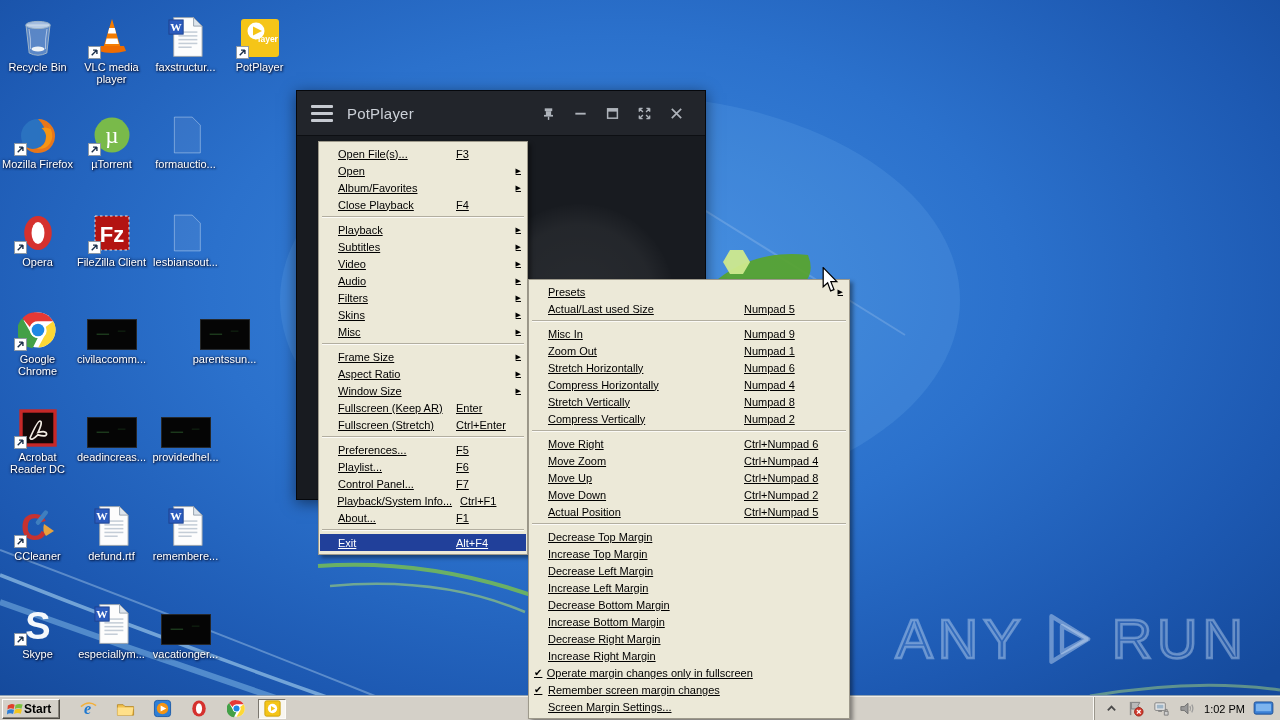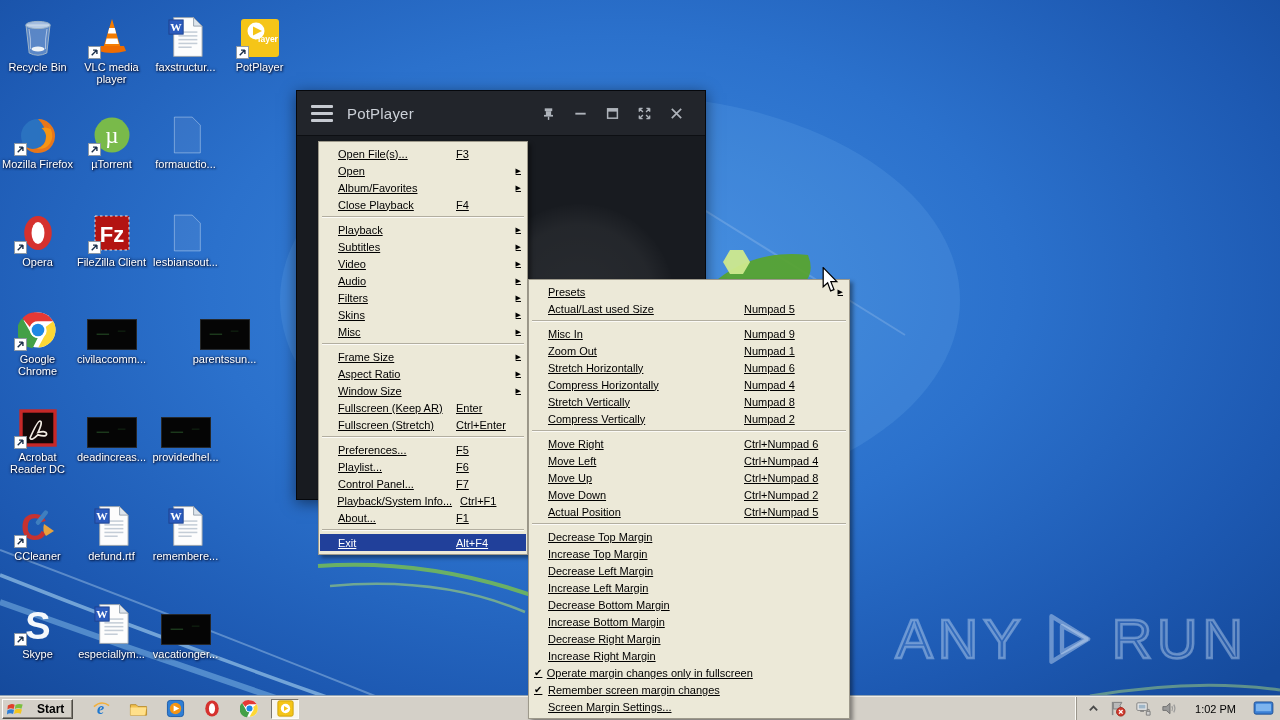--- a/index.html
+++ b/index.html
@@ -43,28 +43,28 @@
   #main-menu .sc { width:64px;padding-left:8px; }
   #sub-menu  .sc { width:90px; }
   .menu-item .arr { width:9px; text-align:right; font-size:7px; }
   .menu-item.highlighted { background:#21409a; color:#fff; }
   .menu-sep { height:2px; border-top:1px solid #b2aea0; border-bottom:1px solid #fbfaf6; margin:3px 2px; }
 
   
   #taskbar { position:absolute; left:0; bottom:0; width:1280px; height:24px; background:#d4d0c8;
              border-top:1px solid #efede8; box-shadow:0 -1px 0 #8fa2b4; z-index:40;
              display:flex; align-items:center; }
-  #start-button { margin-left:2px; height:20px; padding:0 8px 0 4px; display:flex; align-items:center; gap:13px;
+  #start-button { margin-left:2px; height:20px; padding:0 8px 0 4px; display:flex; align-items:center; gap:0;
                   background:#d4d0c8; border:1px solid; border-color:#fdfcfa #4e4b45 #4e4b45 #fdfcfa;
                   box-shadow:inset -1px -1px 0 #87837b; font-size:12px; font-weight:bold; color:#000; cursor:pointer; }
   #quick-launch { display:flex; align-items:center; gap:17px; margin-left:18px; }
   .ql-icon { width:20px; height:20px; display:flex; align-items:center; justify-content:center; cursor:pointer; }
   #task-button { margin-left:12px; width:28px; height:20px; display:flex; align-items:center; justify-content:center;
                  background:#f8f6f0; border:1px solid; border-color:#7a766e #fdfcfa #fdfcfa #7a766e; cursor:pointer; }
-  #tray { margin-left:auto; display:flex; align-items:center; gap:11px; padding:0 6px 0 10px; height:100%;
+  #tray { margin-left:auto; display:flex; align-items:center; gap:2px; padding:0 6px 0 10px; height:100%;
           border-left:1px solid #9a968c; box-shadow:-1px 0 0 #fbfaf6; }
   .tray-icon { display:flex; align-items:center; justify-content:center; cursor:pointer; }
   #tray-time { font-size:11px; color:#000; padding:0 6px; cursor:default; }
 
   
   #watermark { position:absolute; right:32px; bottom:46px; z-index:3; display:flex; align-items:center; opacity:.95; }
   .wm-text { font-size:56px; font-weight:400; letter-spacing:5px; color:rgba(222,234,250,.10);
              -webkit-text-stroke:2.5px rgba(210,228,248,.42); line-height:1; }
   #wm-logo { margin:0 8px; }
 
@@ -622,21 +622,21 @@
     </div>
     <div class="menu-sep"></div>
     <div class="menu-item">
       <span class="check"></span>
       <span class="lab">Move Right</span>
       <span class="sc">Ctrl+Numpad 6</span>
       <span class="arr"></span>
     </div>
     <div class="menu-item">
       <span class="check"></span>
-      <span class="lab">Move Left</span>
+      <span class="lab">Move Zoom</span>
       <span class="sc">Ctrl+Numpad 4</span>
       <span class="arr"></span>
     </div>
     <div class="menu-item">
       <span class="check"></span>
       <span class="lab">Move Up</span>
       <span class="sc">Ctrl+Numpad 8</span>
       <span class="arr"></span>
     </div>
     <div class="menu-item">

